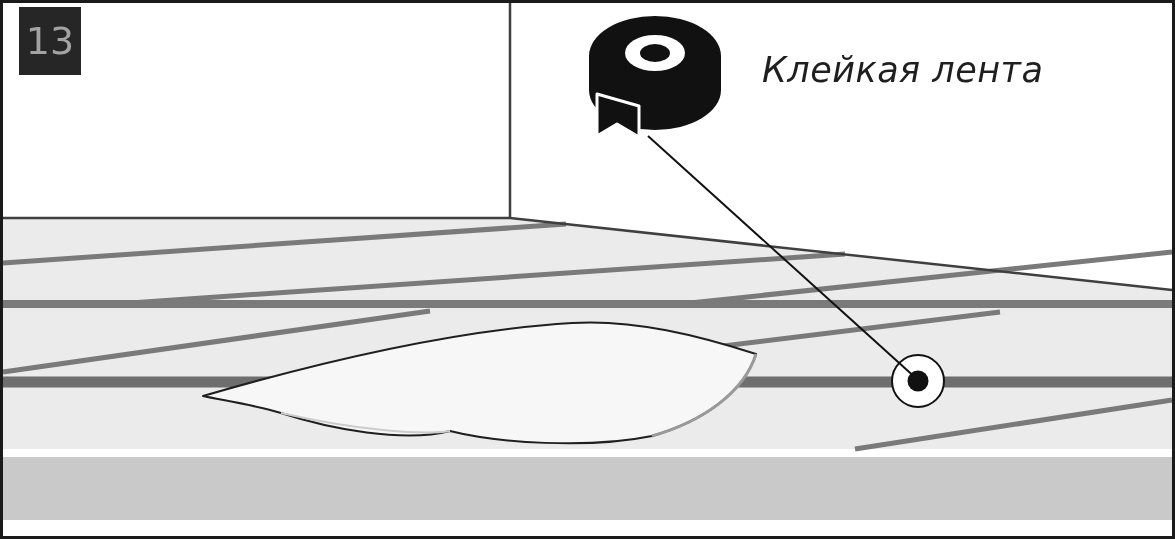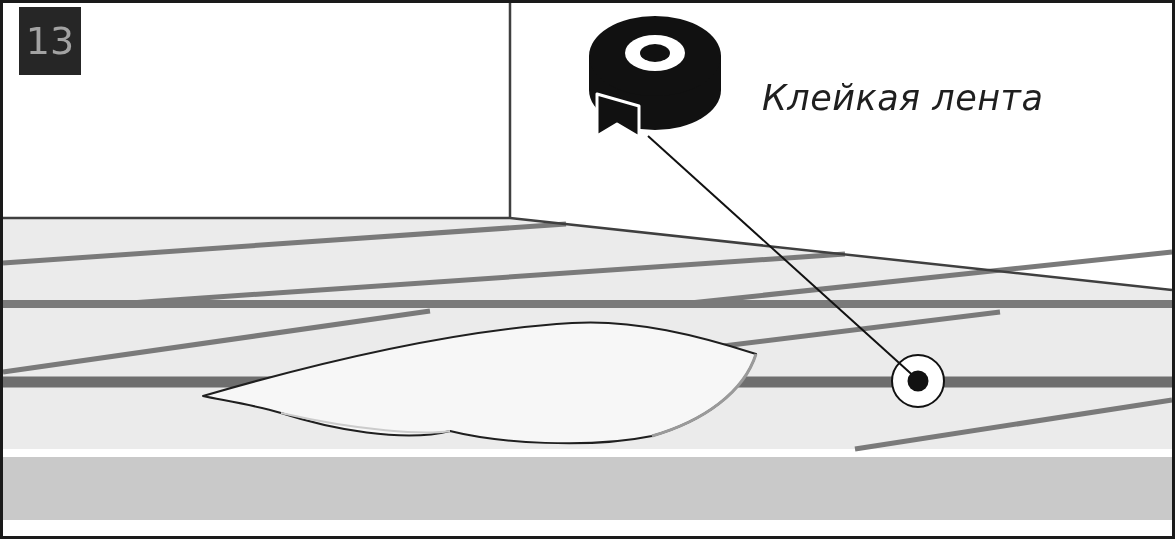--- a/index.html
+++ b/index.html
@@ -31,21 +31,20 @@
     user-select: none;
   }
   .callout-label {
     position: absolute;
     left: 762px; top: 50px;
     font-size: 35px;
     font-style: italic;
     letter-spacing: 0.5px;
     color: #1f1f1f;
     white-space: nowrap;
-    margin-top: 28px;
   }
 </style>
 </head>
 <body>
 
 <div class="panel">
 
   <svg class="art" viewBox="0 0 1175 539">
 
     <polygon points="3,219 510,219 1172,291 1172,449 3,449" fill="#ebebeb"></polygon>

